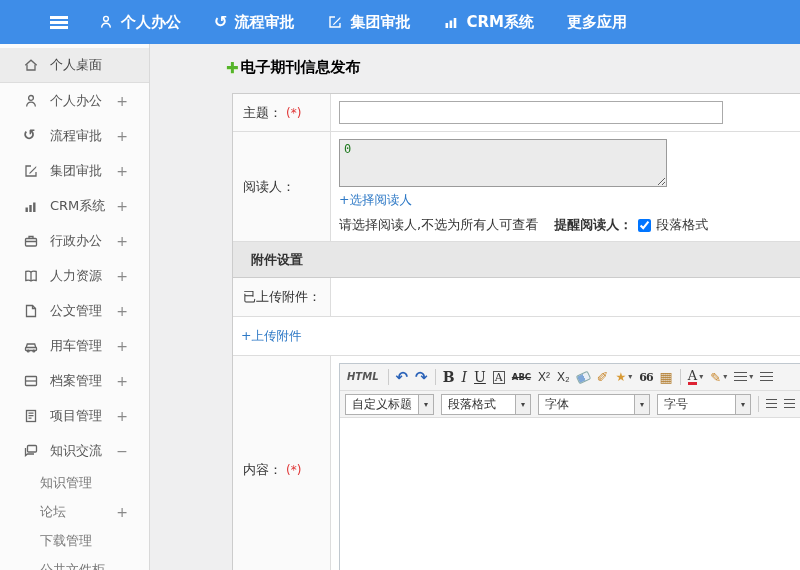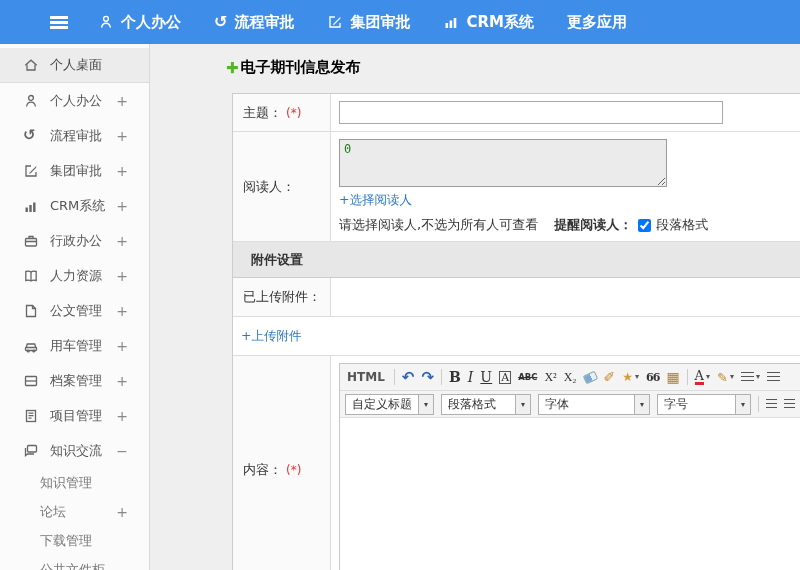--- a/index.html
+++ b/index.html
@@ -60,28 +60,28 @@
   .row-upload .fvalue, .row-op .fvalue { height:38px; display:flex; align-items:center; }
   .row-op a.blue-link { margin-top:0; }
 
   .row-content { height:227px; border-bottom:none; }
   .row-content .flabel { align-items:center; }
   .editor { border:1px solid #c0c8cf; background:#fff; width:560px; height:213px; display:flex; flex-direction:column; }
   .tbar { height:27px; background:#f4f4f4; border-bottom:1px solid #ddd; display:flex; align-items:center;
           padding:0 5px; gap:7px; flex:none; white-space:nowrap; }
   .t-sep { width:1px; height:16px; background:#ccc; flex:none; }
   .t-btn { font-size:13px; color:#333; cursor:pointer; line-height:1; display:inline-flex; align-items:center; }
-  .t-html { font-size:12px; font-weight:bold; color:#555; border:1px solid transparent; padding:2px 1px; }
+  .t-html { font-size:10px; font-weight:bold; color:#555; border:1px solid transparent; padding:2px 1px;font-style:italic; }
   .t-undo, .t-redo { color:#2a62b8; font-size:15px; font-weight:bold; }
   .t-b { font-family:"DejaVu Serif","Liberation Serif",serif; font-weight:bold; font-size:14px; }
   .t-i { font-family:"DejaVu Serif","Liberation Serif",serif; font-style:italic; font-size:14px; }
   .t-u { font-family:"DejaVu Serif","Liberation Serif",serif; text-decoration:underline; font-size:14px; }
   .t-abox { font-family:"DejaVu Serif","Liberation Serif",serif; border:1px solid #555; font-size:11px; padding:0 1px; }
   .t-abc { font-size:8.5px; text-decoration:line-through; font-weight:bold; }
-  .t-x { font-size:12px; font-family:Liberation Serif, serif; }
+  .t-x { font-size:12px; font-family:Liberation Sans, sans-serif; }
   .eraser { width:13px; height:9px; border-radius:2px; transform:rotate(-25deg);
             background:linear-gradient(90deg,#7fa8d9 55%,#e9eff6 45%); border:1px solid #8aa; }
   .t-brush { color:#c8862b; font-size:14px; }
   .t-wand { color:#d89a35; font-size:12px; }
   .t-quote { font-family:"DejaVu Serif","Liberation Serif",serif; font-weight:bold; font-size:11px; letter-spacing:-1px; }
   .t-paste { color:#b27c2e; font-size:14px; }
   .t-caret { font-size:8px; color:#555; margin-left:2px; }
   .t-fontcolor { font-family:"DejaVu Serif","Liberation Serif",serif; font-size:13px; border-bottom:3px solid #d23; padding-bottom:0; }
   .t-highlight { color:#c8862b; font-size:13px; }
   .lines { width:13px; height:10px; flex:none;

